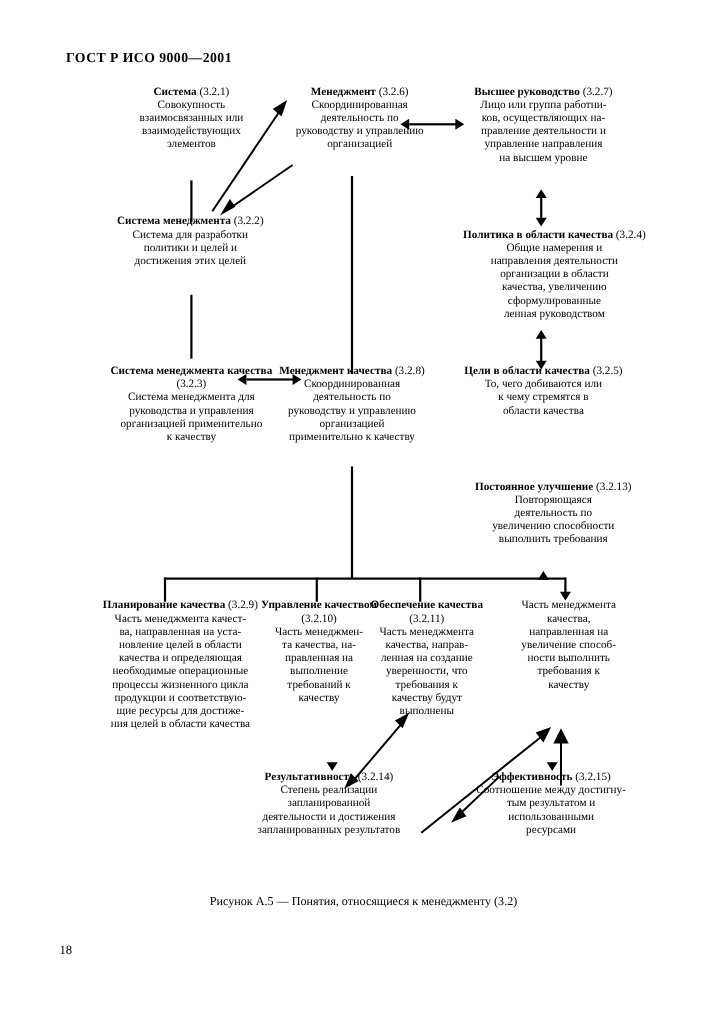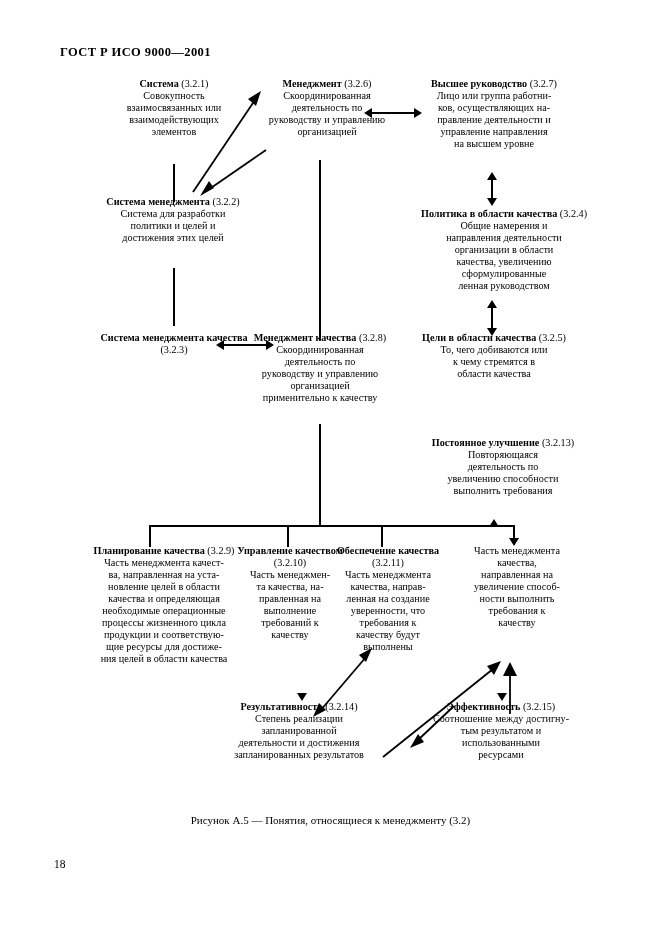--- a/index.html
+++ b/index.html
@@ -252,20 +252,26 @@
       <span class="ln">сформулированные</span>
       <span class="ln">ленная руководством</span>
     </span>
   </div>
 
   <div class="node" style="left:86px; top:332px; width:176px;">
     <span class="title">
       <span class="ln">Система</span>
       <span class="ln">менеджмента</span>
       <span class="ln"><span>качества</span> <span class="code">(3.2.3)</span></span>
+    </span>
+    <span class="body">
+      <span class="ln">Система менеджмента для</span>
+      <span class="ln">руководства и управления</span>
+      <span class="ln">организацией применительно</span>
+      <span class="ln">к качеству</span>
     </span>
   </div>
 
   <div class="node" style="left:240px; top:332px; width:160px;">
     <span class="title">
       <span class="ln">Менеджмент</span>
       <span class="ln"><span>качества</span> <span class="code">(3.2.8)</span></span>
     </span>
     <span class="body">
       <span class="ln">Скоординированная</span>

